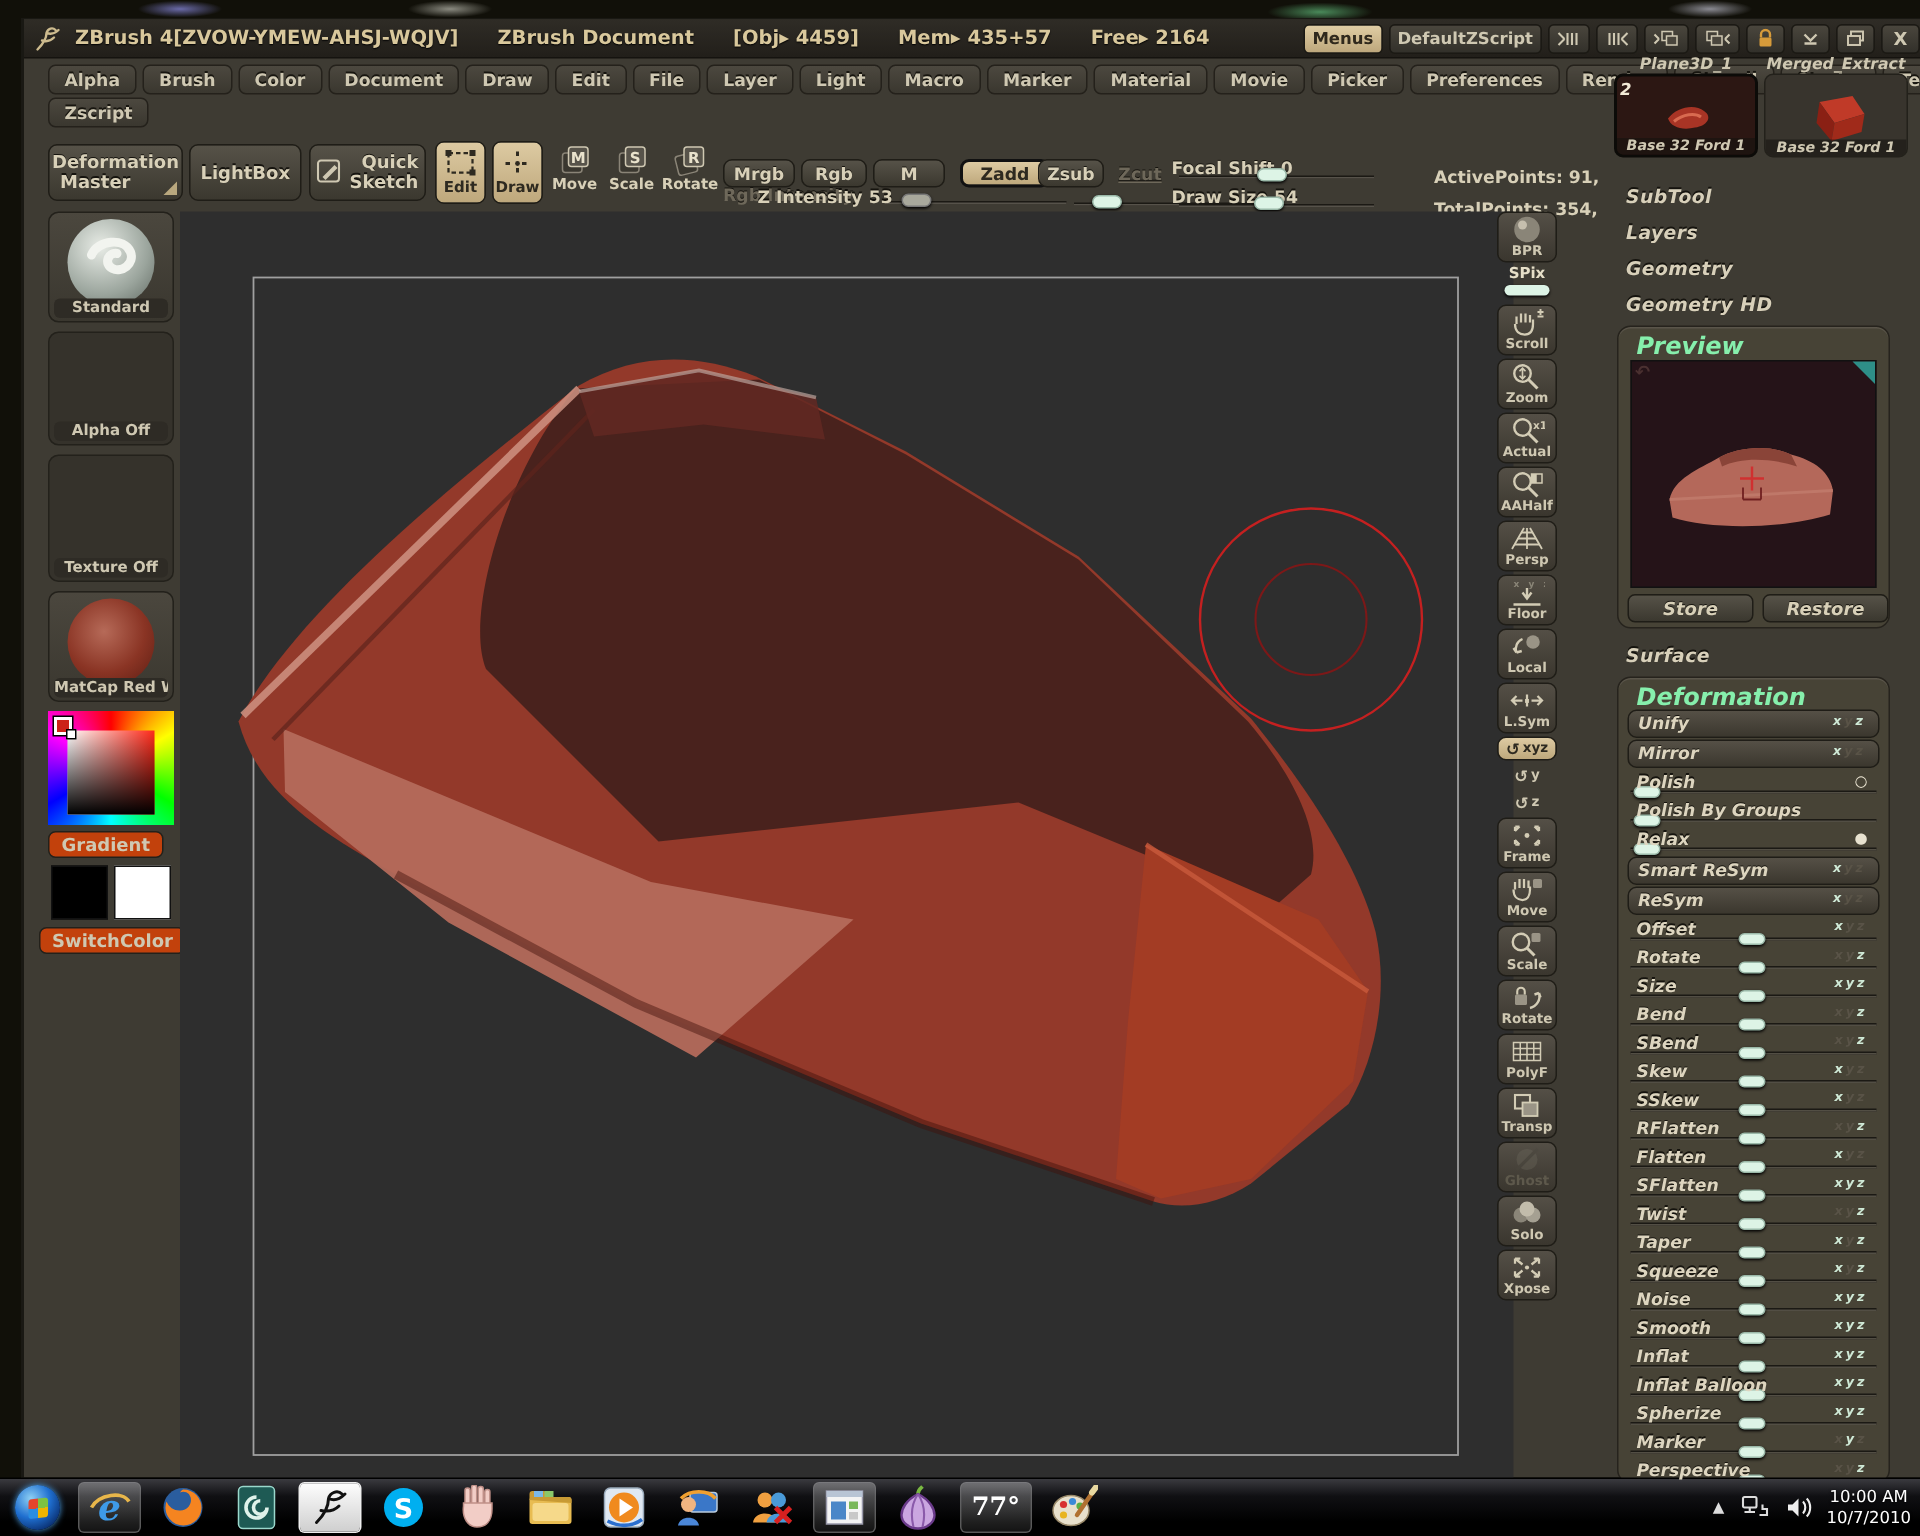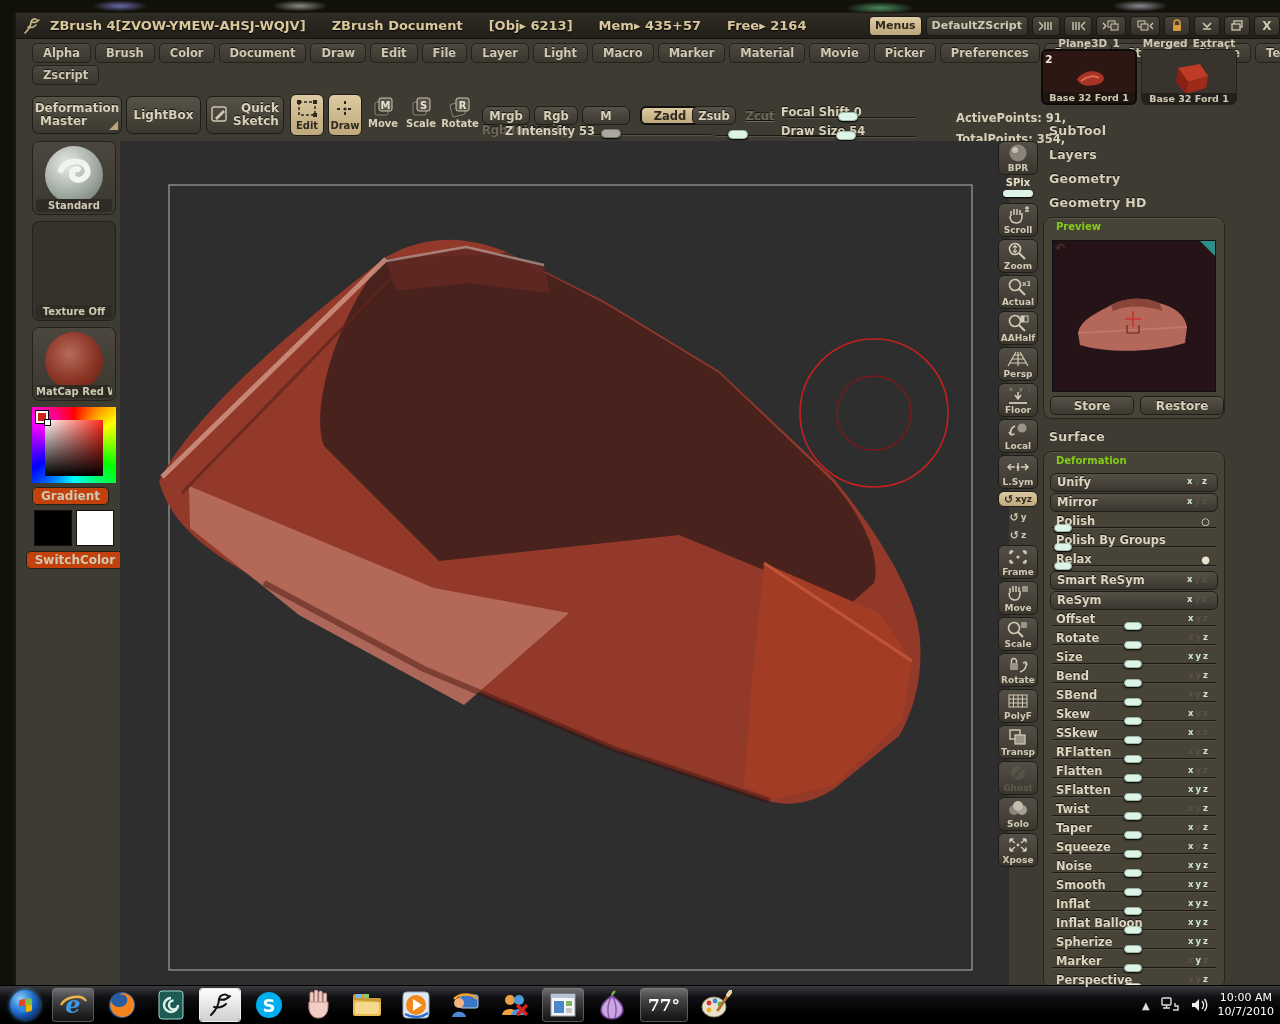--- a/index.html
+++ b/index.html
@@ -61,21 +61,21 @@
   .track{position:absolute;height:2px;background:#1b1914;border-bottom:1px solid #56524a;}
   .pill{position:absolute;width:20px;height:9px;border-radius:5px;background:#ddf4e6;
     box-shadow:0 1px 2px #000;border:1px solid #9ab8a8;}
   #stats{left:940px;top:95px;color:#d8d0b8;font-size:11.5px;line-height:21px;white-space:nowrap;}
   
   #lefttray{left:14px;top:128px;width:88px;display:flex;flex-direction:column;align-items:center;justify-content:center;}
   .thumb{width:84px;border-radius:7px;background:linear-gradient(#4b473e,#3a372f);
     border:1px solid #23211b;margin-bottom:6px;position:relative;}
   .thumb .cap{position:absolute;left:3px;right:3px;bottom:2px;background:#2e2b25;border-radius:4px;
     color:#cfc8b2;font-size:10px;text-align:center;padding:1px 0;white-space:nowrap;overflow:hidden;}
-  #th-brush{height:74px;}  #th-stroke{height:72px;} #th-alpha{height:76px;} #th-tex{height:100px;} #th-mat{height:74px;}
+  #th-brush{height:74px;}  #th-stroke{height:72px;} #th-alpha{height:76px;} #th-tex{height:85px;} #th-mat{height:74px;}
   .sphere-std{position:absolute;left:12px;top:4px;width:58px;height:58px;border-radius:50%;
     background:radial-gradient(circle at 38% 32%,#e8ece6,#9aa49c 60%,#5d665f);}
   .sphere-mat{position:absolute;left:12px;top:4px;width:58px;height:58px;border-radius:50%;
     background:radial-gradient(circle at 42% 38%,#b66a58,#8a3424 55%,#5a1c12);}
   #picker{width:84px;height:76px;position:relative;margin-bottom:4px;
     background:conic-gradient(#ff0000,#ffff00,#00ff00,#00ffff,#0000ff,#ff00ff,#ff0000);}
   #picker .inner{position:absolute;left:13px;top:13px;width:58px;height:56px;
     background:linear-gradient(to right,#ffffff,#ff2a1a);}
   #picker .inner:after{content:"";position:absolute;inset:0;
     background:linear-gradient(to bottom,rgba(0,0,0,0),#000);}
@@ -93,31 +93,31 @@
     border:1px solid #1f1d17;color:#cfc8b2;font-size:9px;display:flex;flex-direction:column;
     align-items:center;justify-content:flex-end;padding-bottom:1px;}
   .shelf-btn .icn{height:20px;display:flex;align-items:center;}
   .shelf-btn.sm{height:16px;flex-direction:row;background:none;border:none;gap:2px;font-size:9px;justify-content:center;padding:0;}
   .shelf-btn.sm.active{background:linear-gradient(#ddcaa2,#bea87c);border:1px solid #1f1d17;color:#2e2a20;}
   .shelf-btn.disabled{color:#5e594c;}
   .shelf-btn.disabled .icn{opacity:.35;}
   #spix{width:40px;color:#e6dfc8;font-size:10px;text-align:center;}
   #spix .minitrack{margin:2px auto 4px;width:30px;height:7px;border-radius:4px;background:#ddf4e6;box-shadow:0 1px 2px #000;}
   
-  #rpanel{left:1023px;top:18px;width:198px;height:967px;color:#d8d0ba;}
+  #rpanel{left:1058px;top:18px;width:198px;height:967px;color:#d8d0ba;font-style:italic;}
   .tools-row{position:absolute;left:2px;top:6px;display:flex;gap:4px;}
   .toolthumb{width:96px;font-size:10.5px;text-align:center;color:#cfc8b2;}
   .toolthumb .frame{height:56px;border-radius:6px;position:relative;background:#38342d;border:1px solid #23211b;overflow:hidden;}
   .toolthumb.sel .frame{border:2px solid #0c0b08;background:#2c1713;}
   .toolthumb .badge{position:absolute;left:2px;top:2px;color:#f2ead6;font-size:11px;}
   .toolthumb .cap{position:absolute;left:0;right:0;bottom:0;background:rgba(20,18,14,.55);font-size:9.5px;white-space:nowrap;}
   .sechead{position:absolute;left:10px;font-size:12.5px;letter-spacing:.3px;text-shadow:0 -1px 0 #15130e;}
   .panelbox{position:absolute;left:4px;width:182px;border-radius:9px;background:#474336;
     border:1px solid #26231d;box-shadow:inset 0 1px 0 #5a554a;}
-  .panelbox .phead{font-size:10px;padding:3px 0 2px 12px;color:#84cc16;}
+  .panelbox .phead{font-size:16px;padding:3px 0 2px 12px;color:#86efac;}
   #previewvp{position:absolute;left:8px;top:22px;width:164px;height:152px;background:#251318;border:1px solid #111;}
   #previewvp .tri{position:absolute;right:0;top:0;width:0;height:0;border-left:15px solid transparent;border-top:15px solid #2e8f88;}
   #previewvp .undo{position:absolute;left:2px;top:0;color:#4a3030;font-size:12px;}
   .prow{position:absolute;left:6px;top:178px;display:flex;gap:6px;}
   .prow .btn{width:84px;height:19px;font-size:12px;border-radius:5px;}
   
   #defitems{position:absolute;left:6px;top:20px;right:6px;}
   .defrow{position:relative;height:19px;}
   .defrow .lbl{position:absolute;left:6px;top:1px;font-size:11.5px;color:#ddd5bf;text-shadow:0 -1px 0 #15130e;white-space:nowrap;z-index:2;}
   .defrow .dtrack{position:absolute;left:2px;right:2px;bottom:3px;height:2px;background:#1b1914;border-bottom:1px solid #524e44;}
@@ -147,21 +147,21 @@
 <div id="zwindow" class="abs">
 
   <div id="titlebar" class="abs">
     <span style="margin:0 8px 0 6px">
       <svg width="20" height="18" viewBox="0 0 20 18">
           <path d="M3 16 C7 12 9 8 9 5 M9 5 C10 2 13 1 15 3 M9 5 C12 6 15 5 17 3 M6 10 C9 11 12 10 14 8" stroke="#cdbb8e" stroke-width="1.6" fill="none" stroke-linecap="round"></path>
         </svg>
     </span>
     <span class="tseg">ZBrush 4[ZVOW-YMEW-AHSJ-WQJV]</span>
     <span class="tseg">ZBrush Document</span>
-    <span class="tseg">[Obj▸ 6213]</span>
+    <span class="tseg">[Obj▸ 4459]</span>
     <span class="tseg">Mem▸ 435+57</span>
     <span class="tseg">Free▸ 2164</span>
     <span style="flex:1"></span>
     <span class="winbtn tan">Menus</span>
     <span class="winbtn">DefaultZScript</span>
     <span class="winbtn">
         <svg width="16" height="10" viewBox="0 0 16 10">
           <path d="M5 5 L1 1 M5 5 L1 9 M7 1 v8 M10 1 v8 M13 1 v8" stroke="#cfc8b2" stroke-width="1.4" fill="none"></path>
         </svg>
       </span>
@@ -328,20 +328,23 @@
 
   <div id="lefttray" class="abs">
     <div class="thumb" id="th-brush">
       <span class="sphere-std">
         <svg width="58" height="58" viewBox="0 0 58 58">
             <path d="M16 24 C20 14 38 12 42 22 C45 30 36 36 30 33 C24 30 27 22 33 23" stroke="#f2f4ef" stroke-width="6" fill="none" stroke-linecap="round"></path>
           </svg>
       </span>
       <span class="cap">Standard</span>
     </div>
+    <div class="thumb" id="th-alpha" style="background:#35322b;">
+      <span class="cap">Alpha Off</span>
+    </div>
     <div class="thumb" id="th-tex" style="background:#35322b;">
       <span class="cap">Texture Off</span>
     </div>
     <div class="thumb" id="th-mat">
       <span class="sphere-mat"></span>
       <span class="cap">MatCap Red Wa</span>
     </div>
     <div id="picker">
       <span class="inner"></span>
       <span class="sw"></span>

